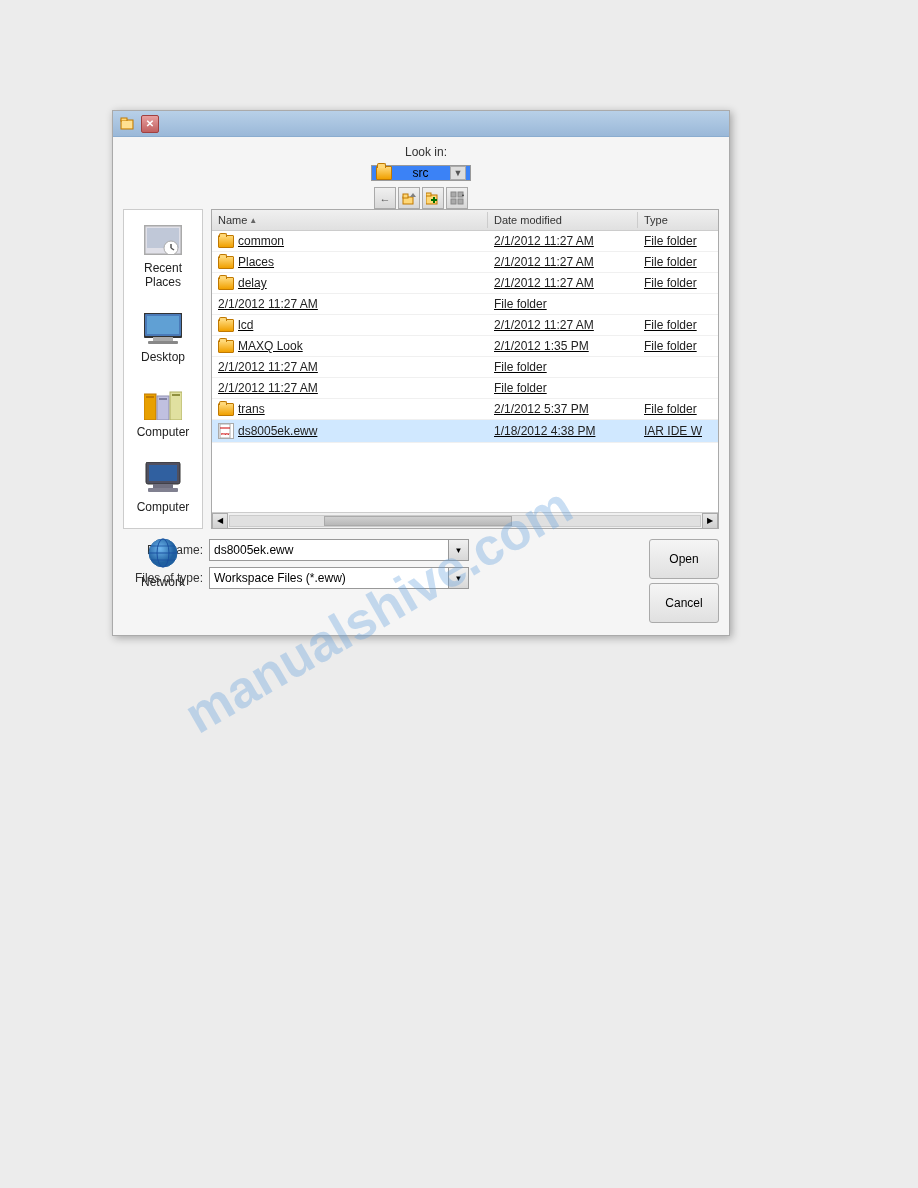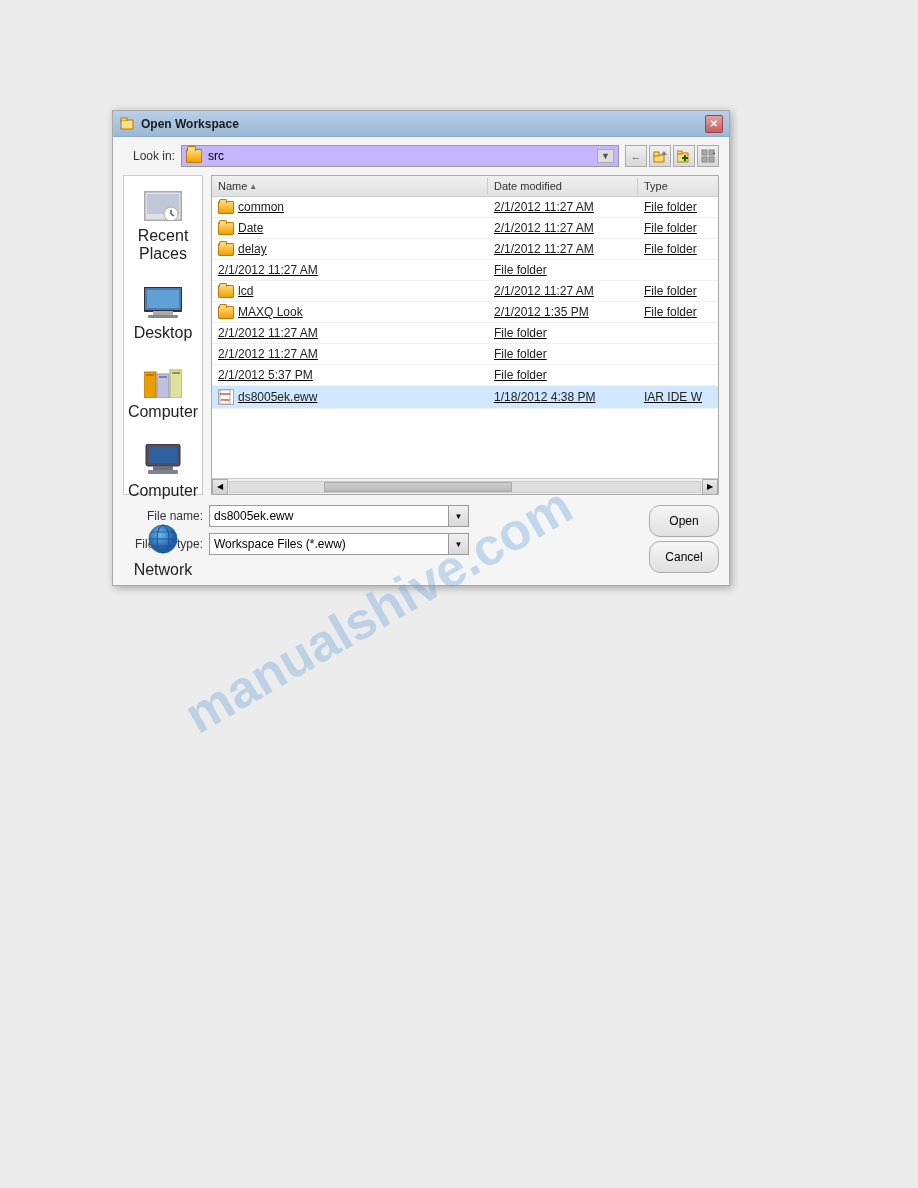--- a/index.html
+++ b/index.html
@@ -87,40 +87,41 @@
     }
 
     .dialog-body {
       padding: 8px 10px 12px 10px;
     }
 
     
     .lookin-row {
       display: flex;
       align-items: center;
-      margin-bottom: 8px;
+      margin-bottom: 0;
       gap: 6px;
+      flex-direction: column;
     }
 
     .lookin-label {
       font-size: 12px;
       color: #333;
       width: 52px;
       text-align: right;
     }
 
     .lookin-combo {
       display: flex;
       align-items: center;
       flex: 1;
-      background: #c4b5fd;
+      background: #3b82f6;
       border: 1px solid #999;
       height: 22px;
       padding: 0 4px;
-      gap: 6px;
+      gap: 21px;
     }
 
     .folder-icon-small {
       width: 16px;
       height: 14px;
       background: linear-gradient(to bottom, #ffd878, #f0a000);
       border: 1px solid #c07800;
       border-radius: 1px;
       position: relative;
     }
@@ -202,21 +203,21 @@
     .sidebar-icon {
       width: 40px;
       height: 36px;
       position: relative;
       display: flex;
       align-items: center;
       justify-content: center;
     }
 
     .sidebar-label {
-      font-size: 16px;
+      font-size: 12px;
       text-align: center;
       color: #222;
     }
 
     
     .icon-recent {
       position: relative;
     }
     .icon-recent-base {
       width: 38px;
@@ -415,24 +416,24 @@
 
     .action-buttons {
       display: flex;
       flex-direction: column;
       gap: 4px;
       margin-left: 10px;
     }
 
     .action-btn {
       width: 70px;
-      height: 32px;
+      height: 40px;
       background: linear-gradient(to bottom, #f5f5f5, #e0e0e0);
       border: 1px solid #aaa;
-      border-radius: 11px;
+      border-radius: 3px;
       font-size: 12px;
       cursor: pointer;
       display: flex;
       align-items: center;
       justify-content: center;
     }
 
     .bottom-form-inner {
       display: flex;
       align-items: flex-start;
@@ -457,21 +458,20 @@
   <div class="dialog">
 
     <div class="dialog-titlebar">
       <div class="dialog-title-icon">
         <svg width="14" height="14" viewBox="0 0 14 14">
           <rect x="1" y="3" width="12" height="9" fill="#ffd878" stroke="#c07800" stroke-width="1"></rect>
           <rect x="1" y="1" width="6" height="3" fill="#ffd878" stroke="#c07800" stroke-width="1"></rect>
           <rect x="2" y="4" width="10" height="7" fill="#ffe090"></rect>
         </svg>
       </div>
-      <span class="dialog-title-text">Open Workspace</span>
       <div class="dialog-close-btn">✕</div>
     </div>
 
     <div class="dialog-body">
 
       <div class="lookin-row">
         <span class="lookin-label">Look in:</span>
         <div class="lookin-combo">
           <div class="folder-icon-small"></div>
           <span class="lookin-text">src</span>
@@ -602,21 +602,21 @@
                 <div class="file-cell">
                   <div class="folder-icon-list"></div>
                   <span>common</span>
                 </div>
                 <div class="file-cell">2/1/2012 11:27 AM</div>
                 <div class="file-cell">File folder</div>
               </div>
               <div class="file-row">
                 <div class="file-cell">
                   <div class="folder-icon-list"></div>
-                  <span>Date</span>
+                  <span>Places</span>
                 </div>
                 <div class="file-cell">2/1/2012 11:27 AM</div>
                 <div class="file-cell">File folder</div>
               </div>
               <div class="file-row">
                 <div class="file-cell">
                   <div class="folder-icon-list"></div>
                   <span>delay</span>
                 </div>
                 <div class="file-cell">2/1/2012 11:27 AM</div>
@@ -644,20 +644,24 @@
               </div>
               <div class="file-row">
                 <div class="file-cell">2/1/2012 11:27 AM</div>
                 <div class="file-cell">File folder</div>
               </div>
               <div class="file-row">
                 <div class="file-cell">2/1/2012 11:27 AM</div>
                 <div class="file-cell">File folder</div>
               </div>
               <div class="file-row">
+                <div class="file-cell">
+                  <div class="folder-icon-list"></div>
+                  <span>trans</span>
+                </div>
                 <div class="file-cell">2/1/2012 5:37 PM</div>
                 <div class="file-cell">File folder</div>
               </div>
               <div class="file-row selected">
                 <div class="file-cell">
                   <div class="file-icon-eww">
                     <svg width="14" height="14" viewBox="0 0 14 14">
                       <rect x="1" y="0" width="10" height="14" fill="white" stroke="#aaa" stroke-width="1"></rect>
                       <line x1="1" y1="4" x2="11" y2="4" stroke="#c00" stroke-width="1"></line>
                       <text x="2" y="11" font-size="4" fill="#c00" font-weight="bold">eww</text>

